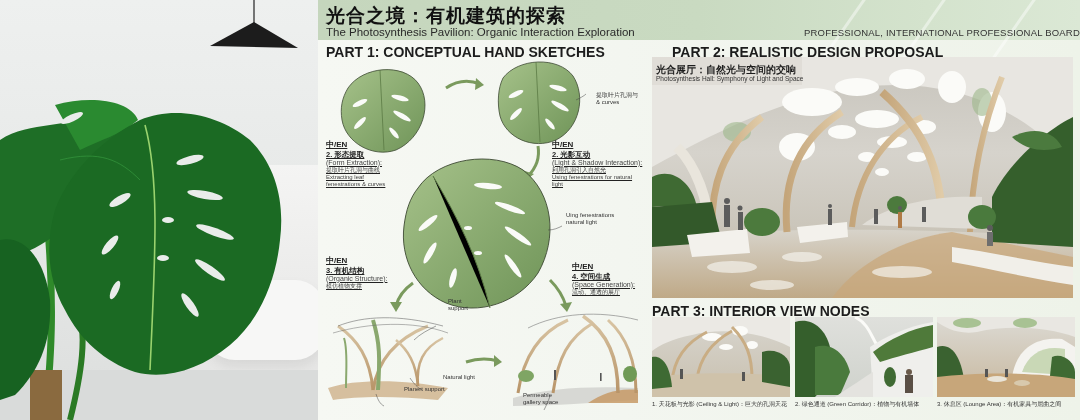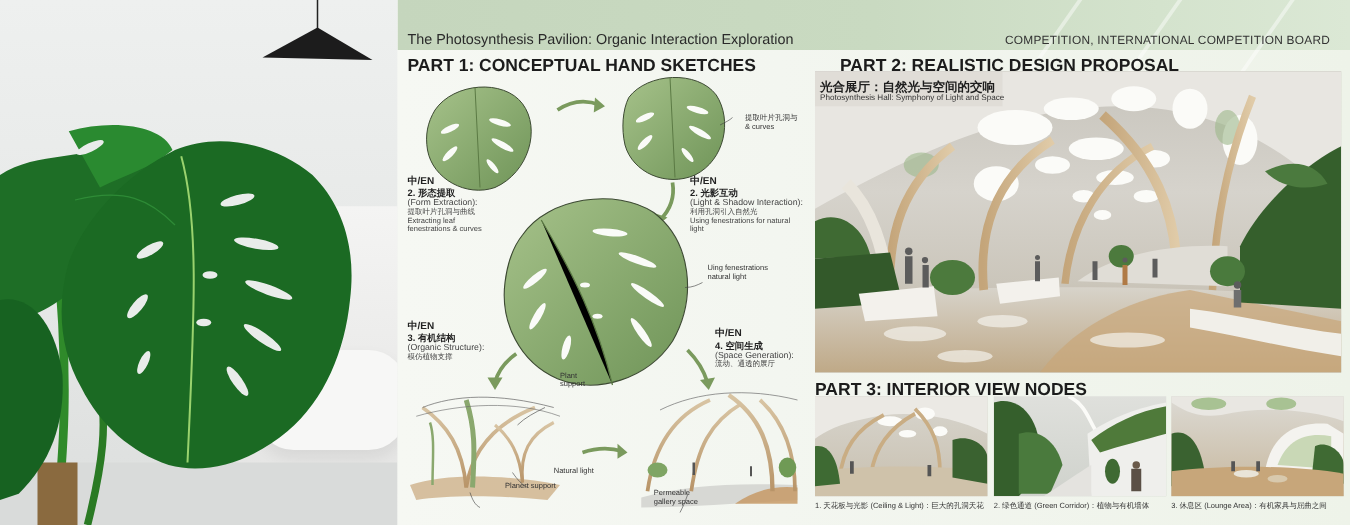--- a/index.html
+++ b/index.html
@@ -44,21 +44,21 @@
     position: absolute; left: 486px; top: 27px; font-size: 9.5px; color: #333; letter-spacing: .2px;
   }
   .part-heading { position: absolute; font-size: 14px; font-weight: bold; color: #1c1c1c; text-align: center; }
   .p1-heading { left: 8px; top: 44px; }
   .p2-heading { left: 354px; top: 44px; }
   .p3-heading { left: 334px; top: 303px; }
 
   
   .sketch-svg { position: absolute; left: 0; top: 58px; }
 
-  .note { position: absolute; color: #222; line-height: 1.2; }
+  .note { position: absolute; color: #222; line-height: 1.2; text-decoration: underline; }
   .note .tag { font-size: 8px; font-weight: bold; }
   .note .num { font-size: 7.5px; font-weight: bold; }
   .note .sub { font-size: 7px; color: #444; }
   .note .sm { font-size: 6px; color: #444; }
   .lbl { position: absolute; font-size: 6px; color: #333; line-height: 1.2; }
 
   
   .render {
     position: absolute; left: 334px; top: 57px; width: 421px; height: 241px; overflow: hidden;
     background: linear-gradient(180deg, #c7c4bc 0%, #d6d3cc 40%, #cbc6bb 70%, #b8ab95 100%);
@@ -116,22 +116,23 @@
 
     <path d="M60 160 C100 150 120 160 140 180" stroke="#3aa043" stroke-width="1" fill="none" opacity=".6"></path>
   </svg>
 </div>
 
 <div class="board">
   <div class="header">
     <div class="streak" style="left:520px"></div>
     <div class="streak" style="left:600px"></div>
     <div class="streak" style="left:690px"></div>
+    <div class="title-cn">光合之境：有机建筑的探索</div>
     <div class="title-en">The Photosynthesis Pavilion: Organic Interaction Exploration</div>
-    <div class="board-label">COMPETITION, INTERNATIONAL COMPETITION BOARD</div>
+    <div class="board-label">PROFESSIONAL, INTERNATIONAL PROFESSIONAL BOARD</div>
   </div>
 
   <div class="part-heading p1-heading">PART 1: CONCEPTUAL HAND SKETCHES</div>
 
   <svg class="sketch-svg" width="330" height="362" viewBox="0 0 330 362">
     <defs>
       <linearGradient id="lf" x1="0" y1="0" x2="1" y2="1">
         <stop offset="0" stop-color="#a6c28a"></stop>
           <stop offset="1" stop-color="#6f9458"></stop>
       </linearGradient>

